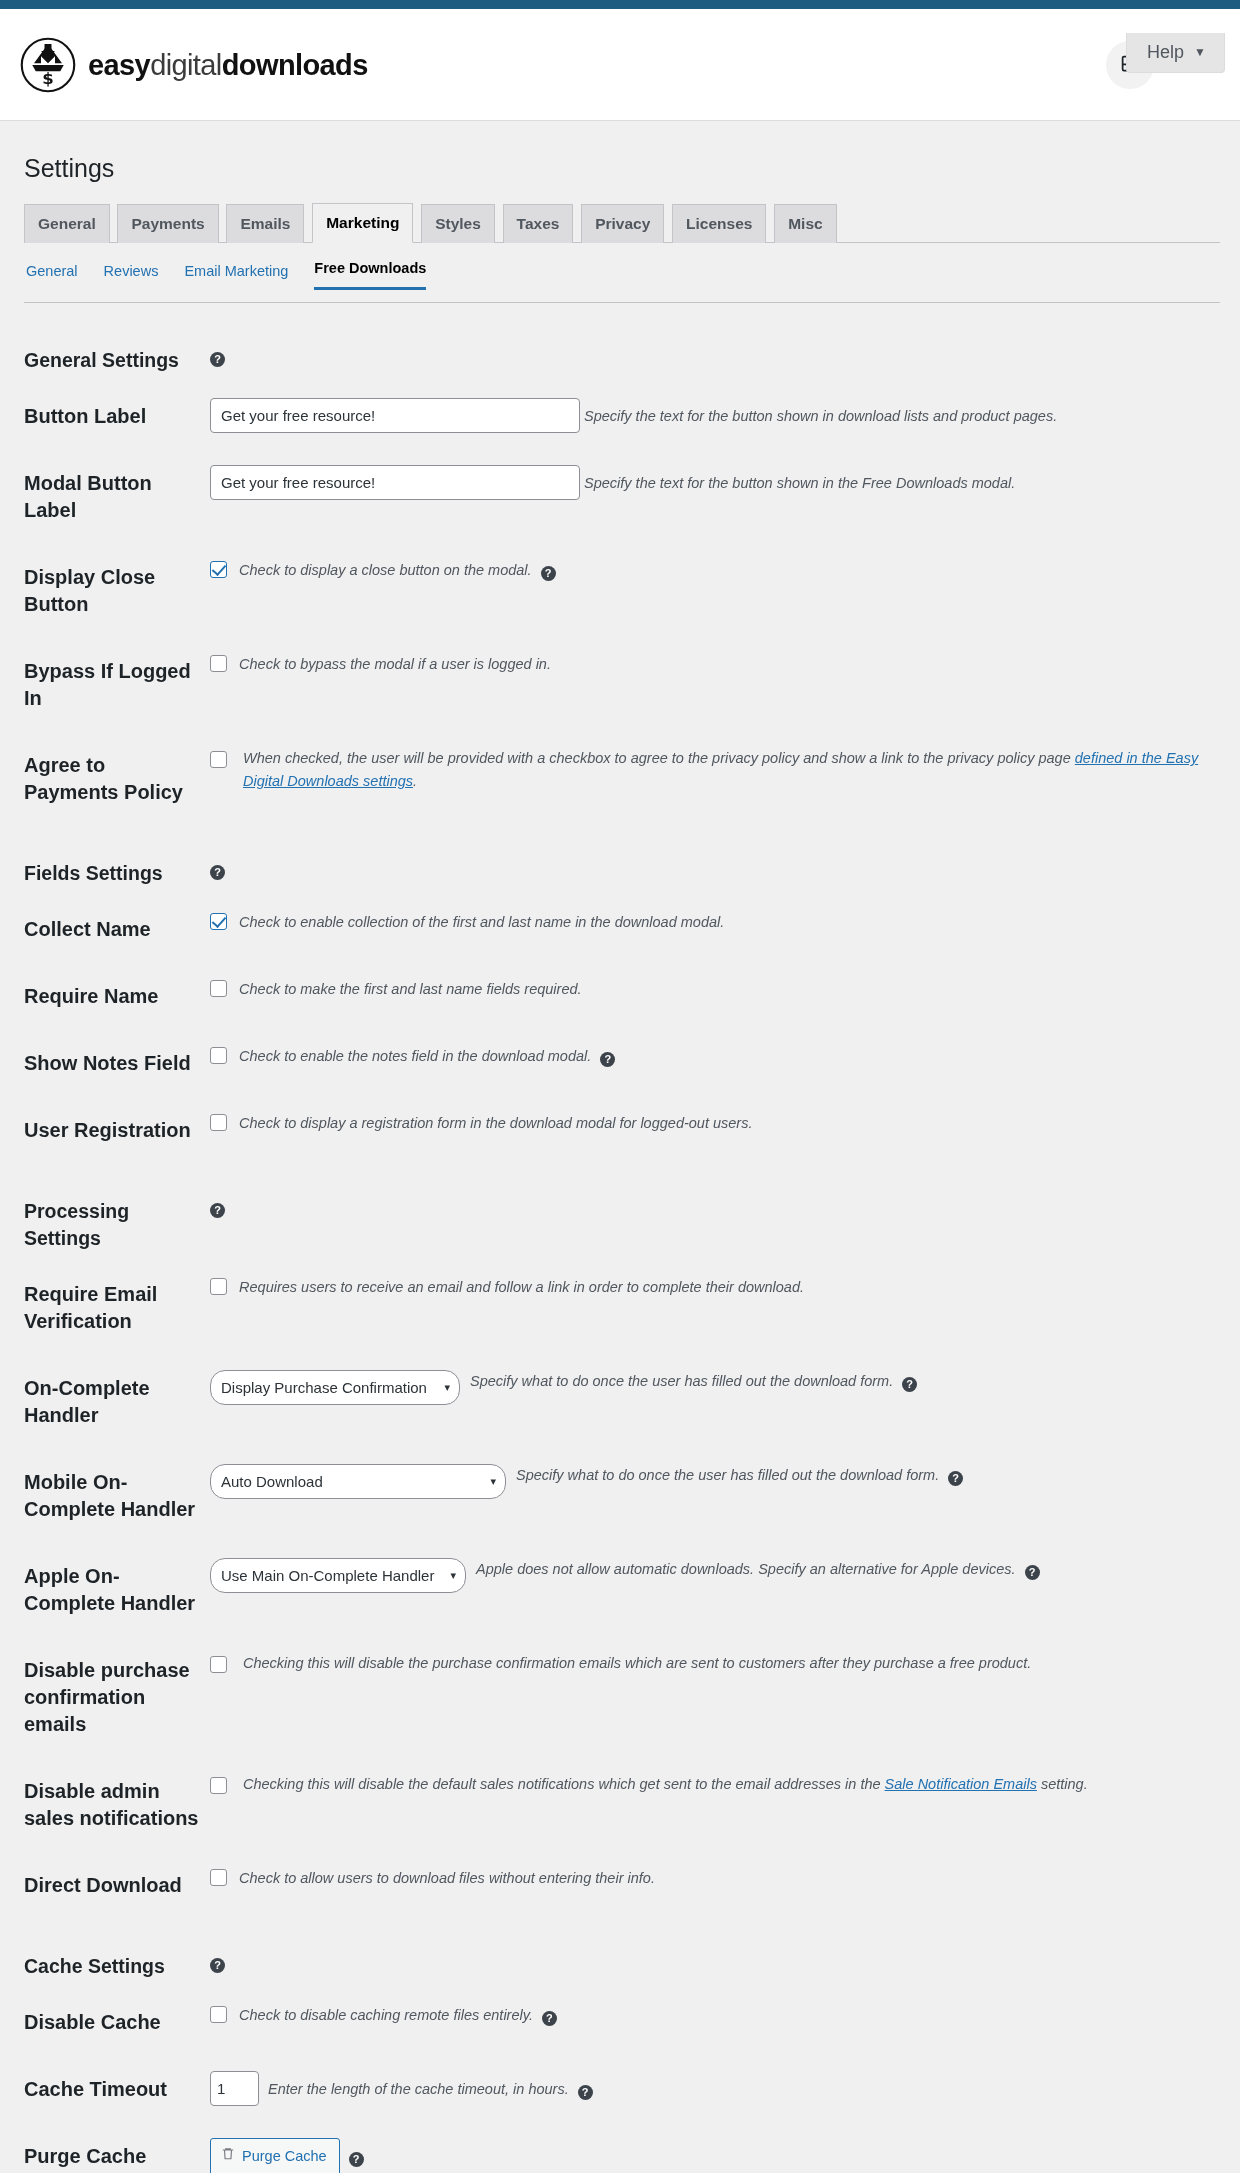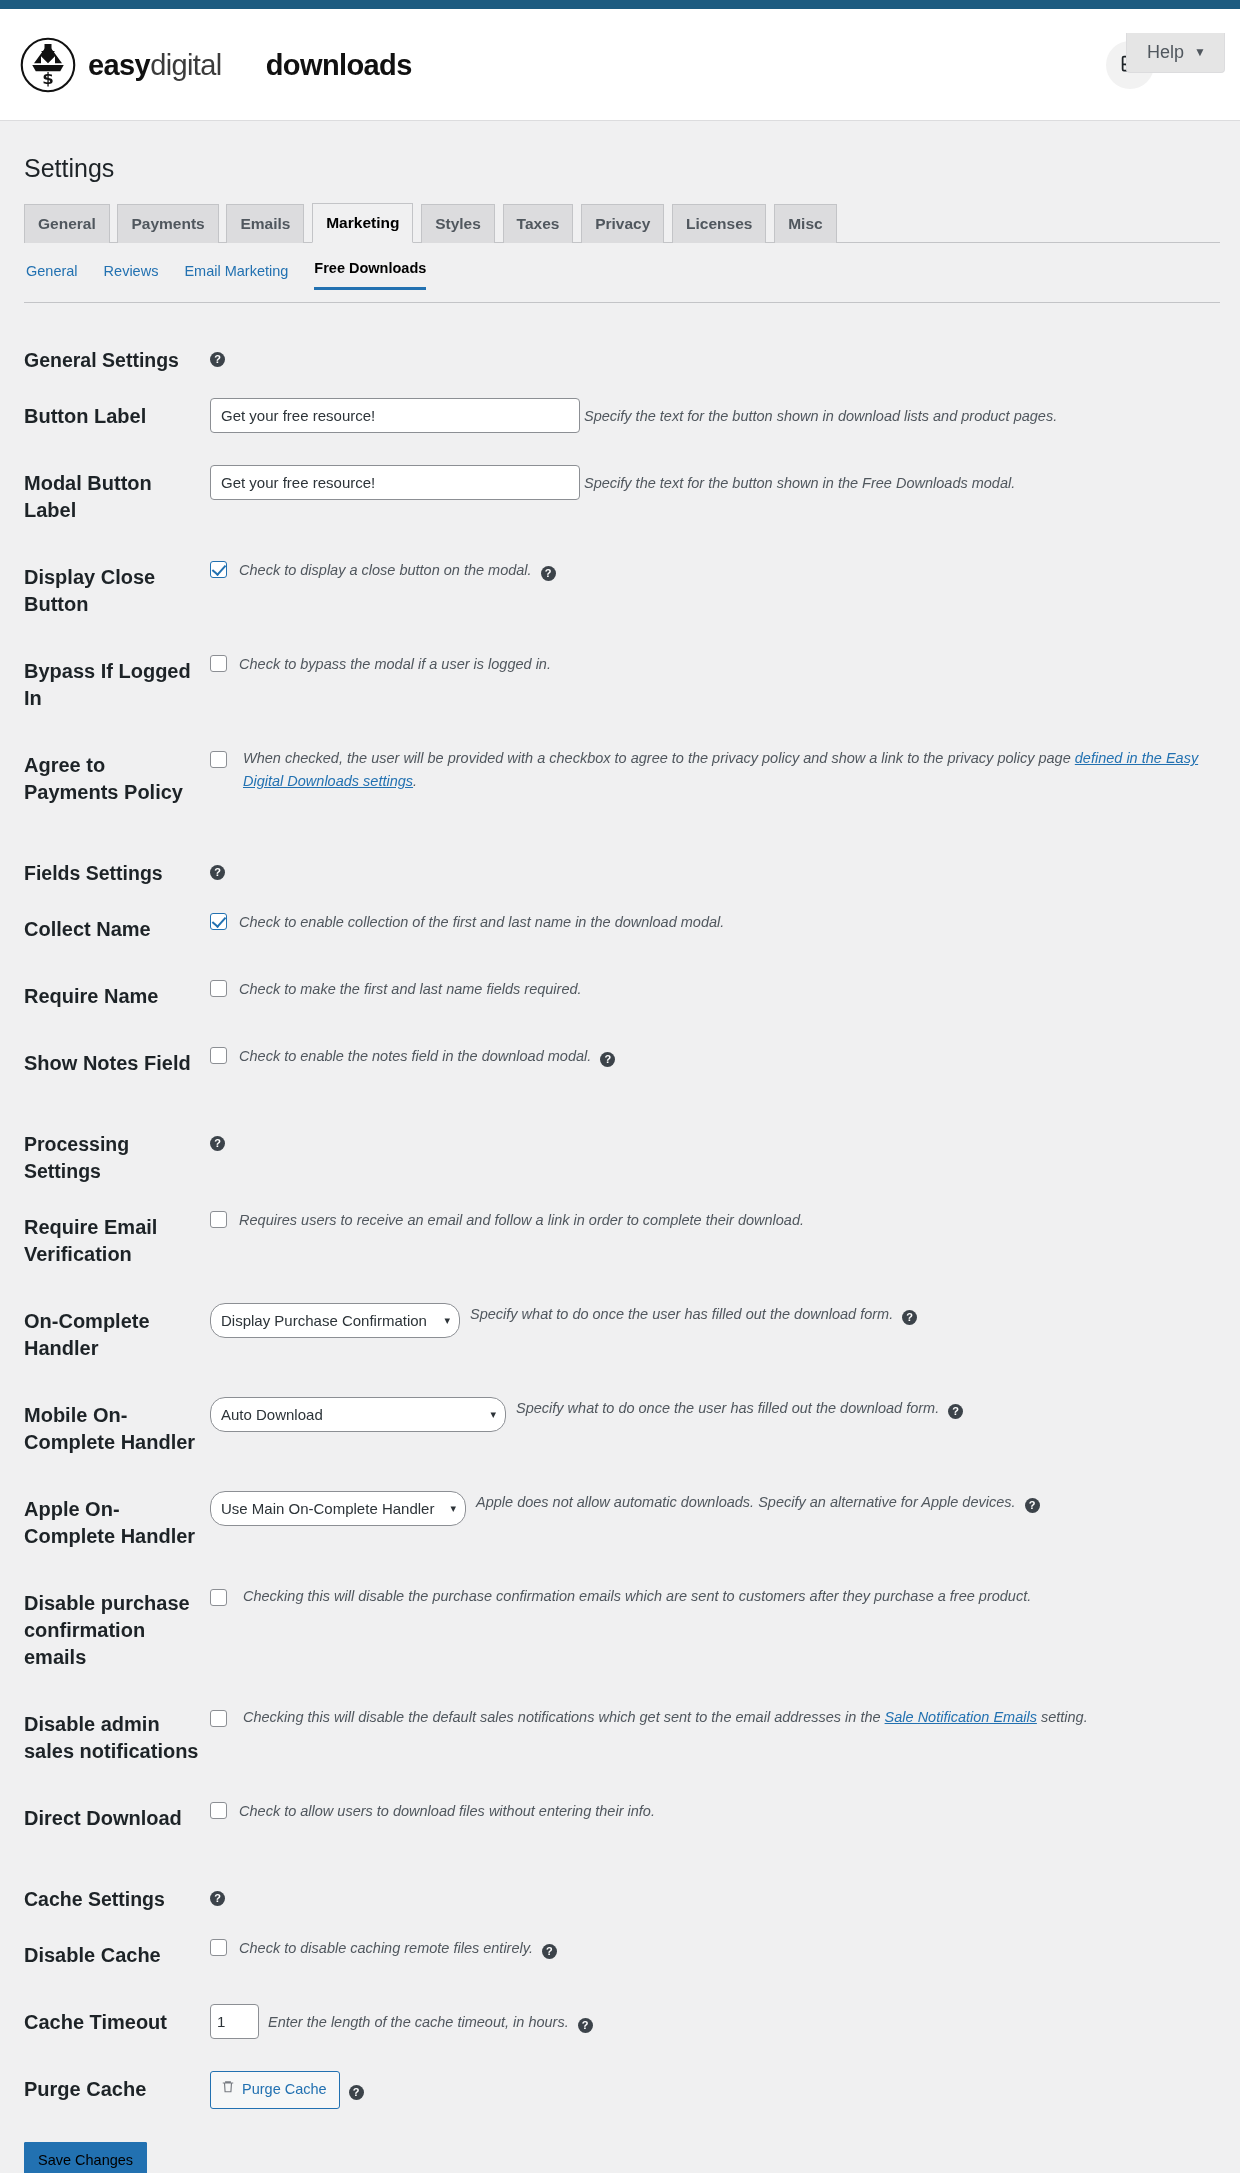--- a/index.html
+++ b/index.html
@@ -54,21 +54,21 @@
   .logo-mark { width: 56px; height: 56px; display: block; }
   .logo-text {
     font-size: 29px;
     letter-spacing: -0.6px;
     line-height: 1;
     color: #111;
     white-space: nowrap;
   }
   .logo-text .b1 { font-weight: 700; }
   .logo-text .l1 { font-weight: 300; color: #3b3b3b; }
-  .logo-text .b2 { font-weight: 700; padding-left: 44px; }
+  .logo-text .b2 { font-weight: 700; }
 
   .inbox-btn {
     position: absolute;
     right: 86px;
     top: 32px;
     width: 48px;
     height: 48px;
     border-radius: 50%;
     background: #f2f2f2;
     display: flex;
@@ -443,20 +443,27 @@
 
     <tr>
       <th>Show Notes Field</th>
       <td>
         <input class="cb" type="checkbox" style="">
         <span class="desc">Check to enable the notes field in the download modal.</span>
         <span class="tip">?</span>
       </td>
     </tr>
 
+    <tr>
+      <th>User Registration</th>
+      <td>
+        <input class="cb" type="checkbox" style="">
+        <span class="desc">Check to display a registration form in the download modal for logged-out users.</span>
+      </td>
+    </tr>
 
     <tr class="section-head">
       <th>Processing Settings</th>
       <td>
         <span class="tip solo">?</span>
       </td>
     </tr>
 
     <tr>
       <th>Require Email Verification</th>

